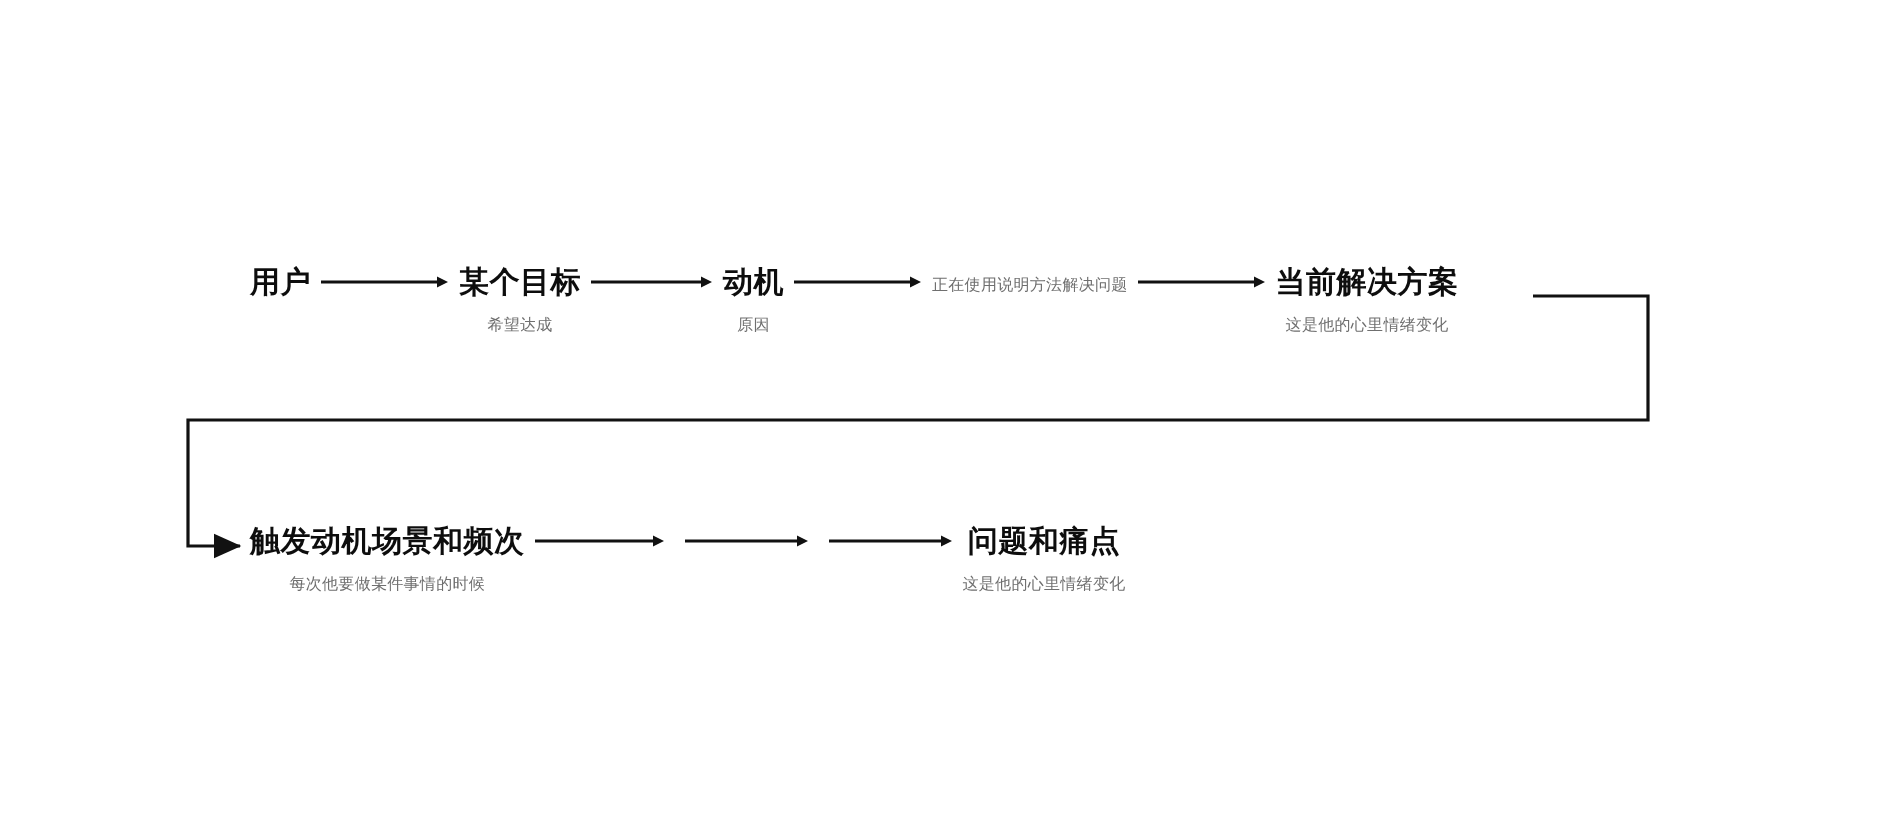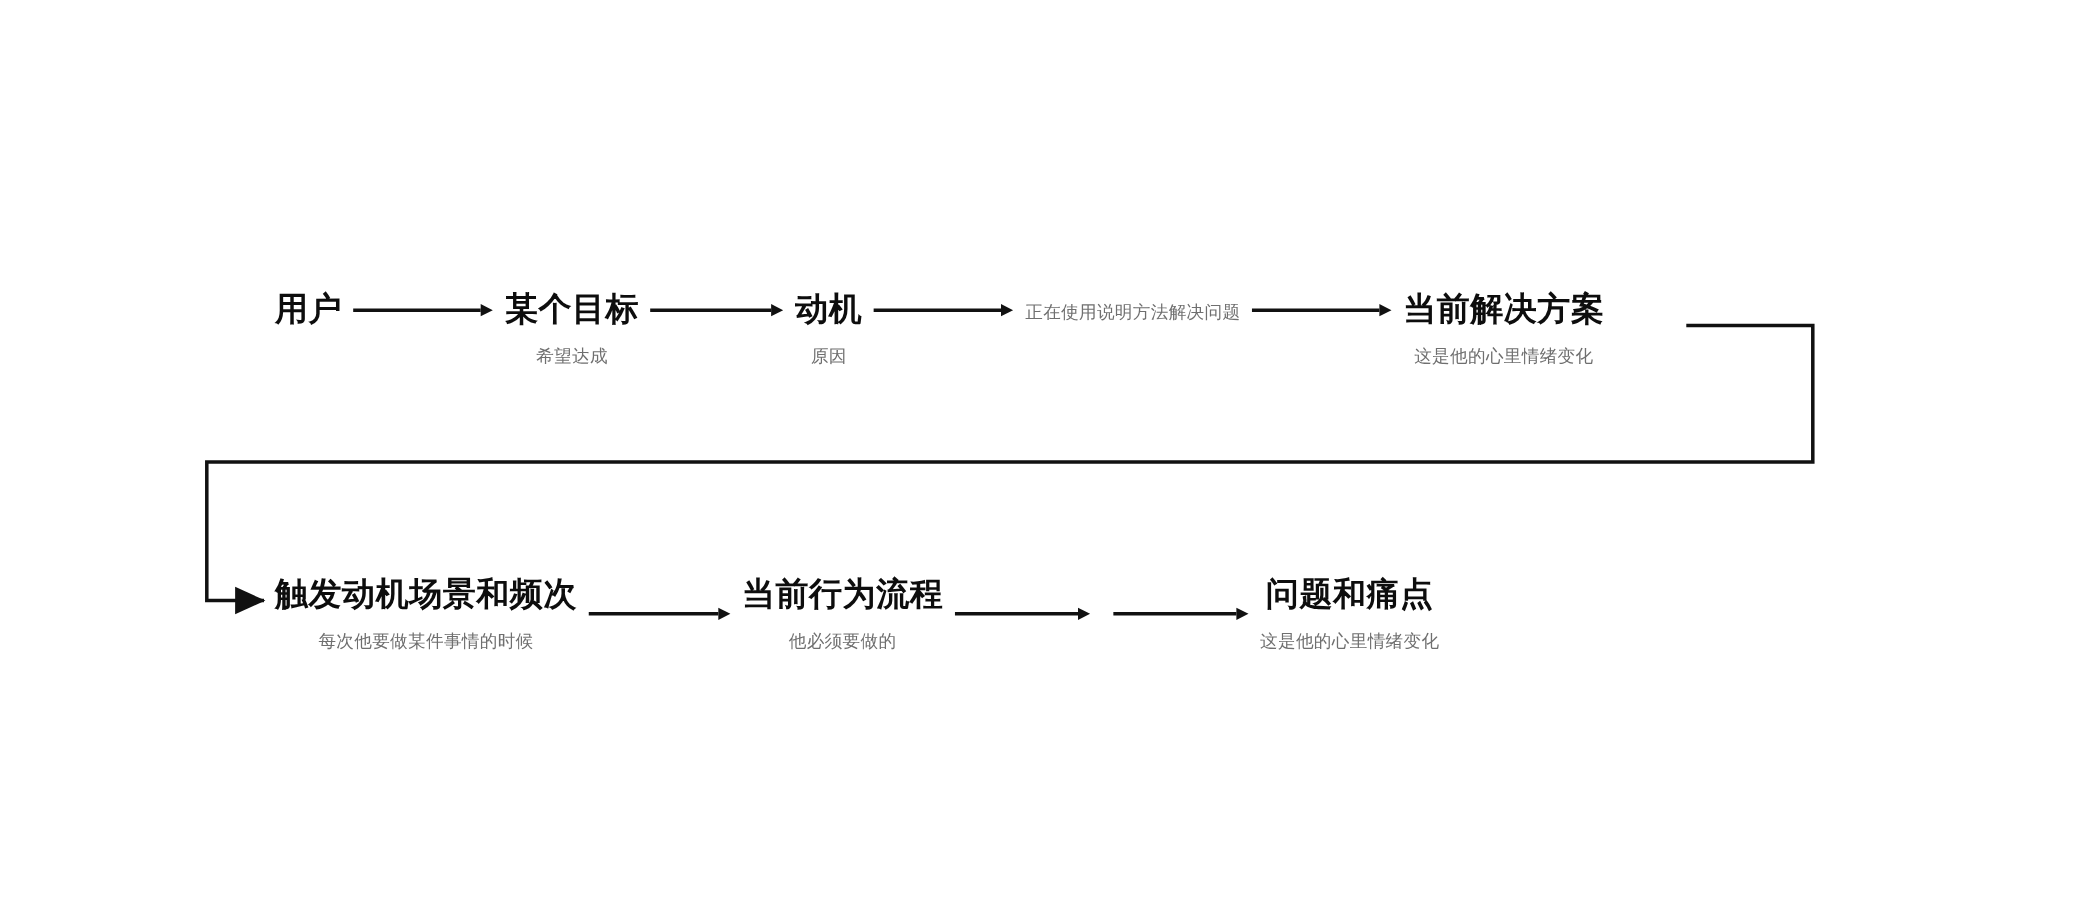--- a/index.html
+++ b/index.html
@@ -34,21 +34,21 @@
     pointer-events: none;
   }
 
   
   .flow-row {
     position: absolute;
     display: flex;
     align-items: flex-start;
   }
   #flow-row-top  { left: 250px; top: 262px; }
-  #flow-row-bot  { left: 250px; top: 521px; align-items: center; }
+  #flow-row-bot  { left: 250px; top: 521px; }
 
   .flow-node {
     position: relative;
     display: flex;
     flex-direction: column;
     align-items: center;
     flex: 0 0 auto;
   }
   .node-title {
     font-size: 30px;
@@ -157,24 +157,20 @@
       <div class="node-caption">每次他要做某件事情的时候</div>
     </div>
 
     <div class="arrow-connector">
       <svg width="130" height="14" viewBox="0 0 130 14">
         <path d="M0 7 L118 7" stroke="#111111" stroke-width="3.2" fill="none"></path>
         <path d="M118 1.4 L129 7 L118 12.6 Z" fill="#111111"></path>
       </svg>
     </div>
 
-    <div class="flow-node">
-      <div class="node-title">当前行为流程</div>
-      <div class="node-caption">他必须要做的</div>
-    </div>
 
     <div class="arrow-connector">
       <svg width="124" height="14" viewBox="0 0 124 14">
         <path d="M0 7 L112 7" stroke="#111111" stroke-width="3.2" fill="none"></path>
         <path d="M112 1.4 L123 7 L112 12.6 Z" fill="#111111"></path>
       </svg>
     </div>
 
 
     <div class="arrow-connector">

